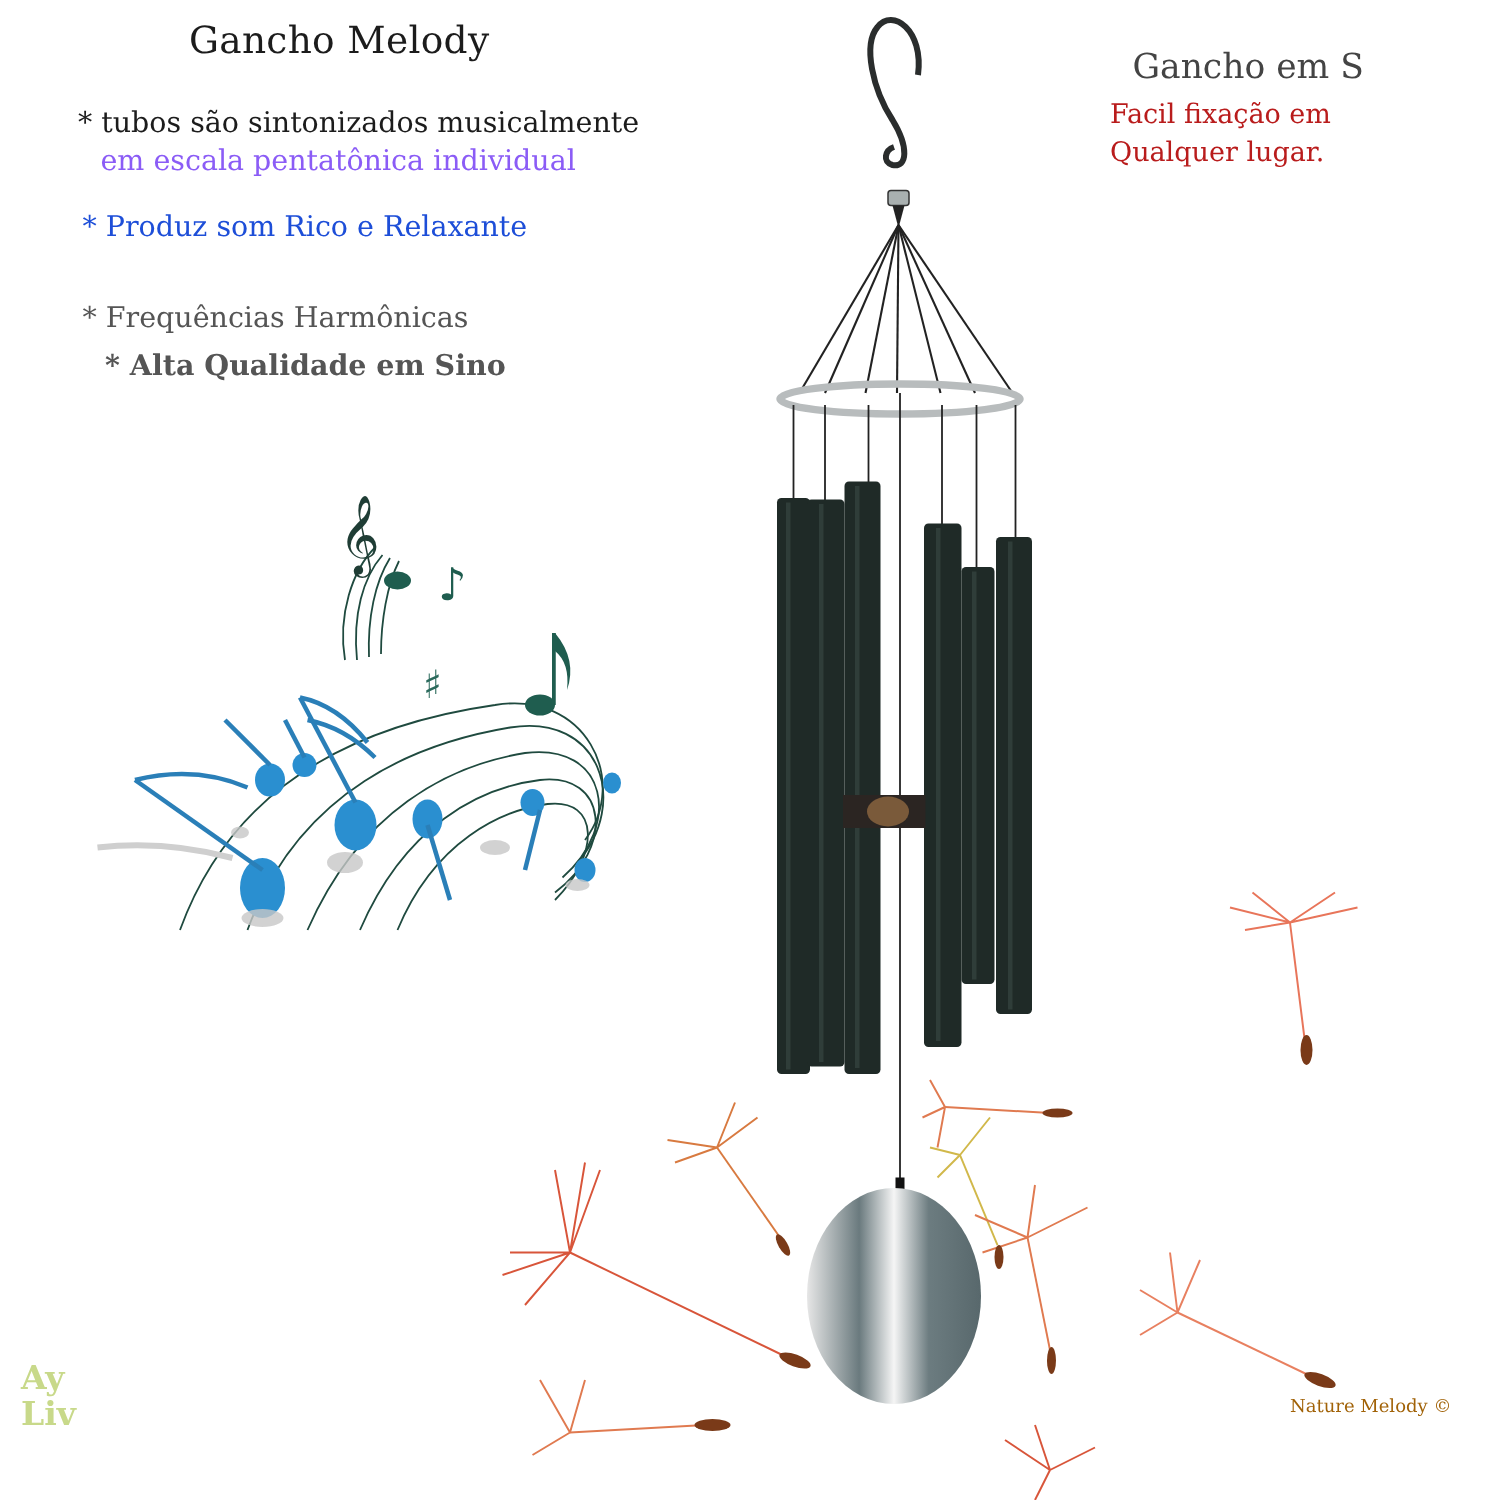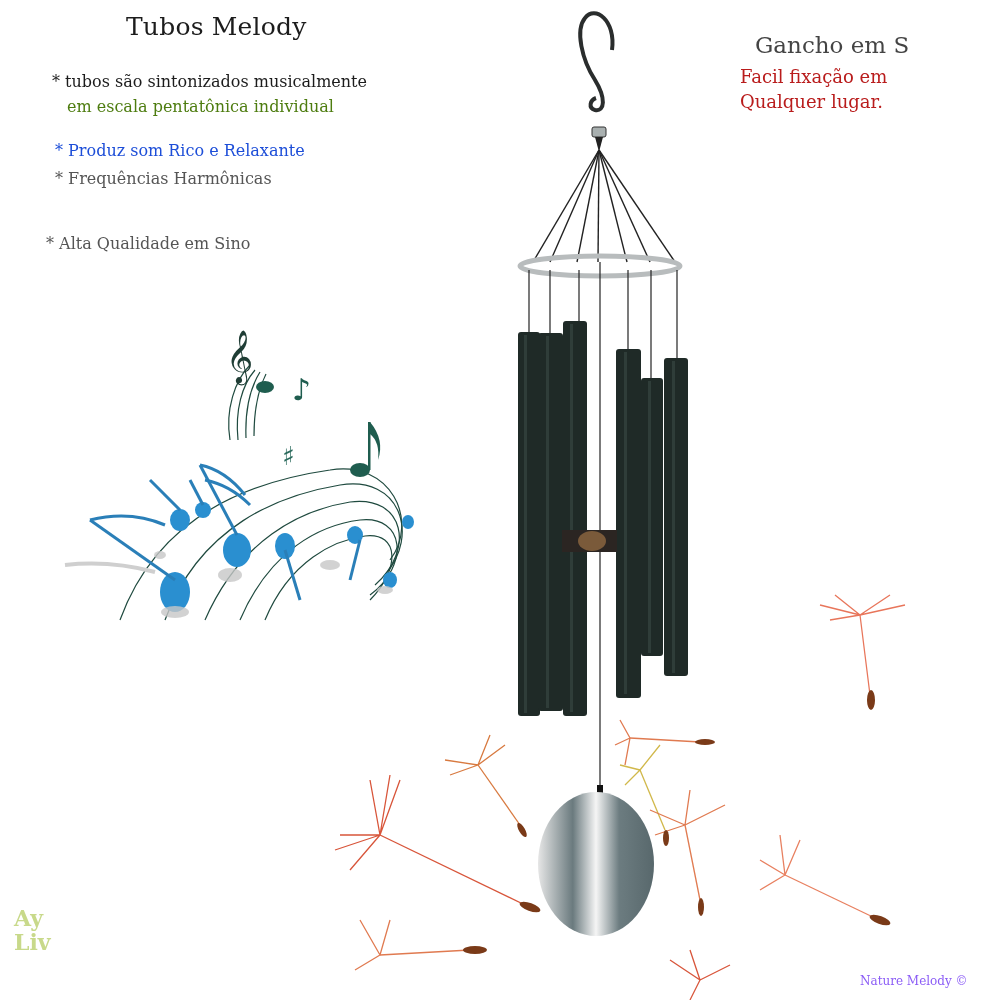--- a/index.html
+++ b/index.html
@@ -1,36 +1,36 @@
 <!DOCTYPE html>
 <html><head>
   <meta charset="utf-8">
   <style>
     html, body { margin:0; padding:0; }
     body { width:1000px; height:1000px; background:#ffffff; position:relative; overflow:hidden;
            font-family:"DejaVu Serif","Liberation Serif",serif; color:#1a1a1a; }
     .abs { position:absolute; }
     .title { left:126px; top:12px; font-size:25px; color:#1c1c1c; letter-spacing:0.2px; }
-    .feat { font-size:16px; line-height:24px; white-space:nowrap; }
+    .feat { font-size:19px; line-height:24px; white-space:nowrap; }
     .f1 { left:52px; top:70px; color:#1c1c1c; }
-    .f1b { left:67px; top:95px; color:#4d7c0f; }
+    .f1b { left:67px; top:95px; color:#8b5cf6; }
     .f2 { left:55px; top:139px; color:#1d4ed8; }
-    .f3 { left:55px; top:167px; color:#555; }
-    .f4 { left:46px; top:232px; color:#555; }
+    .f3 { left:55px; top:200px; color:#555; }
+    .f4 { left:70px; top:232px; color:#555;font-weight:bold; }
     .hook-title { left:736px; top:32px; font-size:23px; color:#444;margin-left:19px; }
     .hook-sub { left:740px; top:64px; font-size:18px; line-height:25px; color:#b91c1c; }
     .tubes-txt { left:746px; top:420px; font-size:24px; line-height:30px; color:#1a1a1a; }
-    .copyright { left:860px; top:974px; font-size:12px; color:#8b5cf6; }
+    .copyright { left:860px; top:930px; font-size:12px; color:#a16207; }
     .logo { left:12px; top:904px; width:50px; height:50px; }
     svg { display:block; }
   </style>
 </head>
 <body>
 
-<div class="abs title">Tubos Melody</div>
+<div class="abs title">Gancho Melody</div>
 <div class="abs feat f1">* tubos são sintonizados musicalmente</div>
 <div class="abs feat f1b">em escala pentatônica individual</div>
 <div class="abs feat f2">* Produz som Rico e Relaxante</div>
 <div class="abs feat f3">* Frequências Harmônicas</div>
 <div class="abs feat f4">* Alta Qualidade em Sino</div>
 
 <div class="abs hook-title">Gancho em S</div>
 <div class="abs hook-sub">
   <div>Facil fixação em</div>
   <div>Qualquer lugar.</div>

